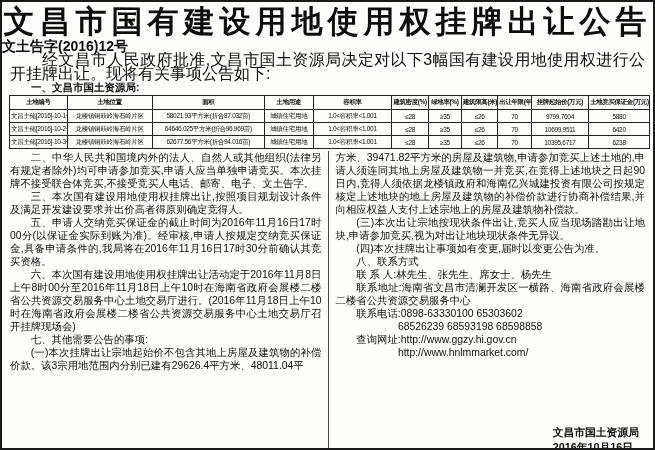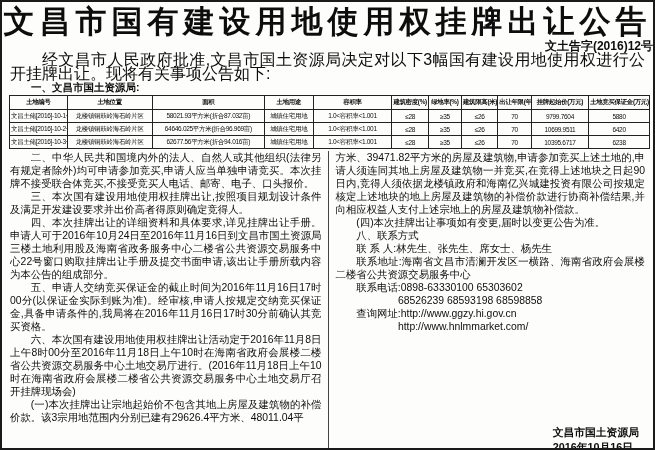--- a/index.html
+++ b/index.html
@@ -17,22 +17,22 @@
   .title{
     text-align:center;
     font-size:31px;
     font-weight:900;
     letter-spacing:5px;
     line-height:36px;
     margin-top:2px;
     white-space:nowrap;
   }
   .docno{
-    text-align:right;
-    font-size:12px;
+    text-align:left;
+    font-size:14px;
     font-weight:bold;
     line-height:12px;
   }
   .intro{
     font-size:16px;
     line-height:14px;
     text-indent:2em;
     margin:1px 8px 0 8px;
     text-align:justify;
   }
@@ -157,29 +157,30 @@
         <td>≤26</td>
         <td>70</td>
         <td>10395.6717</td>
         <td>6238</td>
       </tr>
     </tbody>
   </table>
 
   <div class="twocol">
     <div class="col left">
-      <p class="para">二、中华人民共和国境内外的法人、自然人或其他组织(法律另有规定者除外)均可申请参加竞买,申请人应当单独申请竞买。本次挂牌不接受联合体竞买,不接受竞买人电话、邮寄、电子、口头报价。</p>
+      <p class="para">二、中华人民共和国境内外的法人、自然人或其他组织(法律另有规定者除外)均可申请参加竞买,申请人应当单独申请竞买。本次挂牌不接受联合体竞买,不接受竞买人电话、邮寄、电子、文土告字。</p>
       <p class="para">三、本次国有建设用地使用权挂牌出让,按照项目规划设计条件及满足开发建设要求并出价高者得原则确定竞得人。</p>
-      <p class="para">四、本次挂牌出让的详细资料和具体要求,详见挂牌出让手册。申请人可于2016年10月24日至2016年11月16日到文昌市国土资源局三楼土地利用股及海南省政务服务中心二楼省公共资源交易服务中心22号窗口购取挂牌出让手册及提交书面申请,该出让手册所载内容为本公告的组成部分。</p>
       <p class="para">五、申请人交纳竞买保证金的截止时间为2016年11月16日17时00分(以保证金实际到账为准)。经审核,申请人按规定交纳竞买保证金,具备申请条件的,我局将在2016年11月16日17时30分前确认其竞买资格。</p>
       <p class="para">六、本次国有建设用地使用权挂牌出让活动定于2016年11月8日上午8时00分至2016年11月18日上午10时在海南省政府会展楼二楼省公共资源交易服务中心土地交易厅进行。(2016年11月18日上午10时在海南省政府会展楼二楼省公共资源交易服务中心土地交易厅召开挂牌现场会)</p>
+      <p class="para">七、其他需要公告的事项:</p>
       <p class="para">(一)本次挂牌出让宗地起始价不包含其地上房屋及建筑物的补偿价款。该3宗用地范围内分别已建有29626.4平方米、48011.04平</p>
     </div>
     <div class="col right">
       <p class="para cont">方米、39471.82平方米的房屋及建筑物,申请参加竞买上述土地的,申请人须连同其地上房屋及建筑物一并竞买,在竞得上述地块之日起90日内,竞得人须依据龙楼镇政府和海南亿兴城建投资有限公司按规定核定上述地块的地上房屋及建筑物的补偿价款进行协商补偿结果,并向相应权益人支付上述宗地上的房屋及建筑物补偿款。</p>
+      <p class="para">(三)本次出让宗地按现状条件出让,竞买人应当现场踏勘出让地块,申请参加竞买,视为对出让地块现状条件无异议。</p>
       <p class="para">(四)本次挂牌出让事项如有变更,届时以变更公告为准。</p>
       <p class="para">八、联系方式</p>
       <p class="para">联 系 人:林先生、张先生、席女士、杨先生</p>
       <p class="para">联系地址:海南省文昌市清澜开发区一横路、海南省政府会展楼二楼省公共资源交易服务中心</p>
       <p class="para">联系电话:0898-63330100  65303602</p>
       <p class="para indent6">68526239  68593198  68598858</p>
       <p class="para">查询网址:http://www.ggzy.hi.gov.cn</p>
       <p class="para indent6">http://www.hnlmmarket.com/</p>
       <div class="sig">
         <div>文昌市国土资源局</div>

